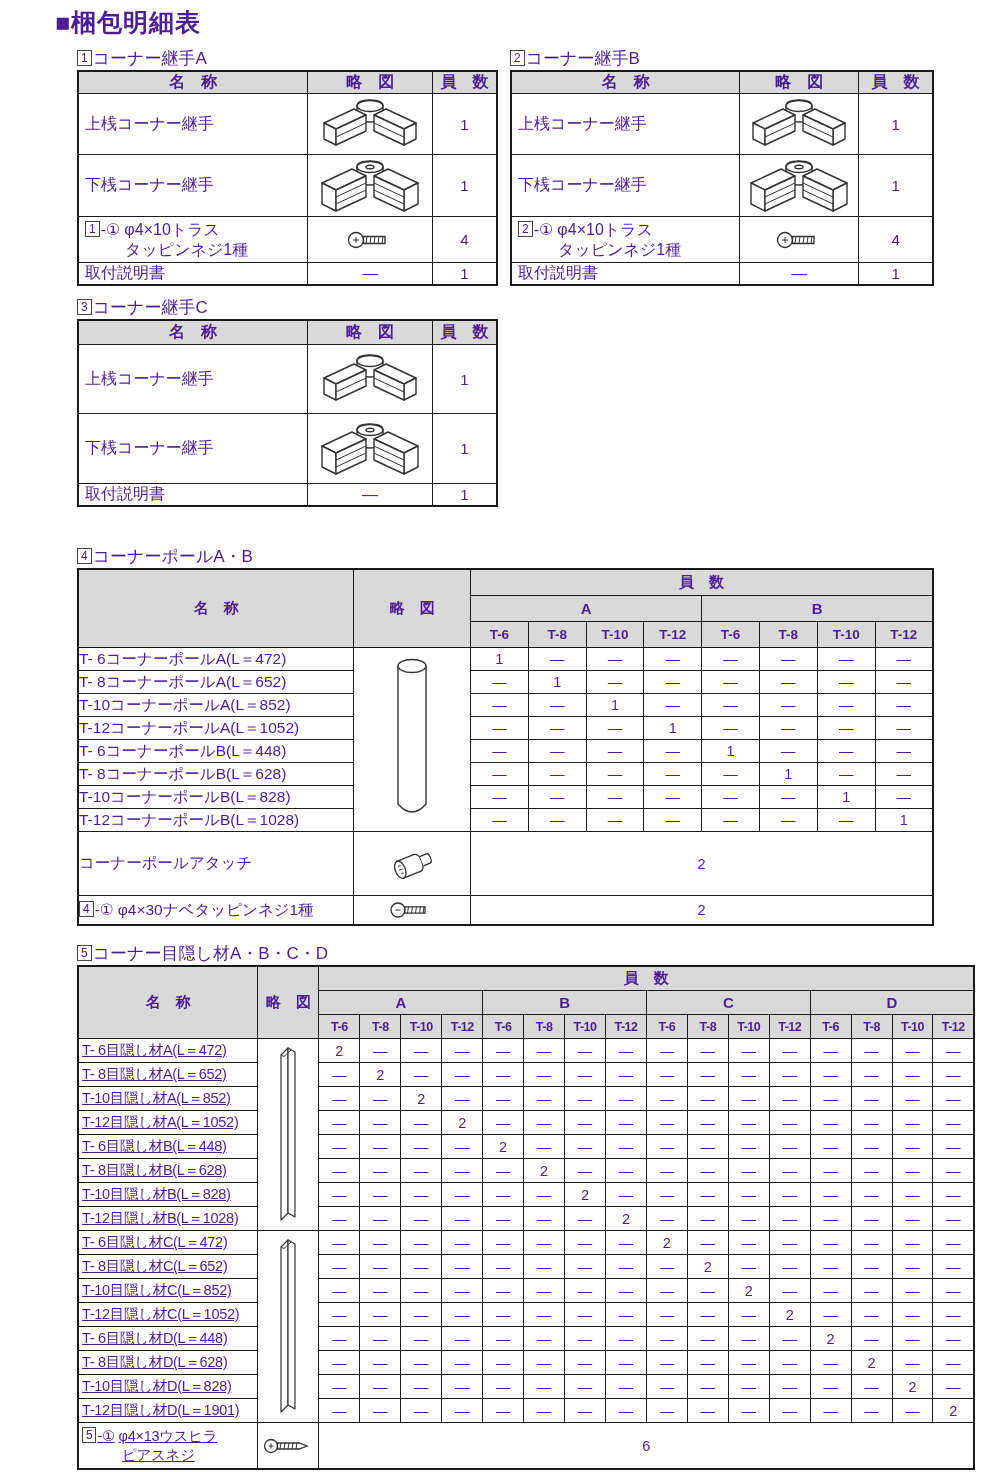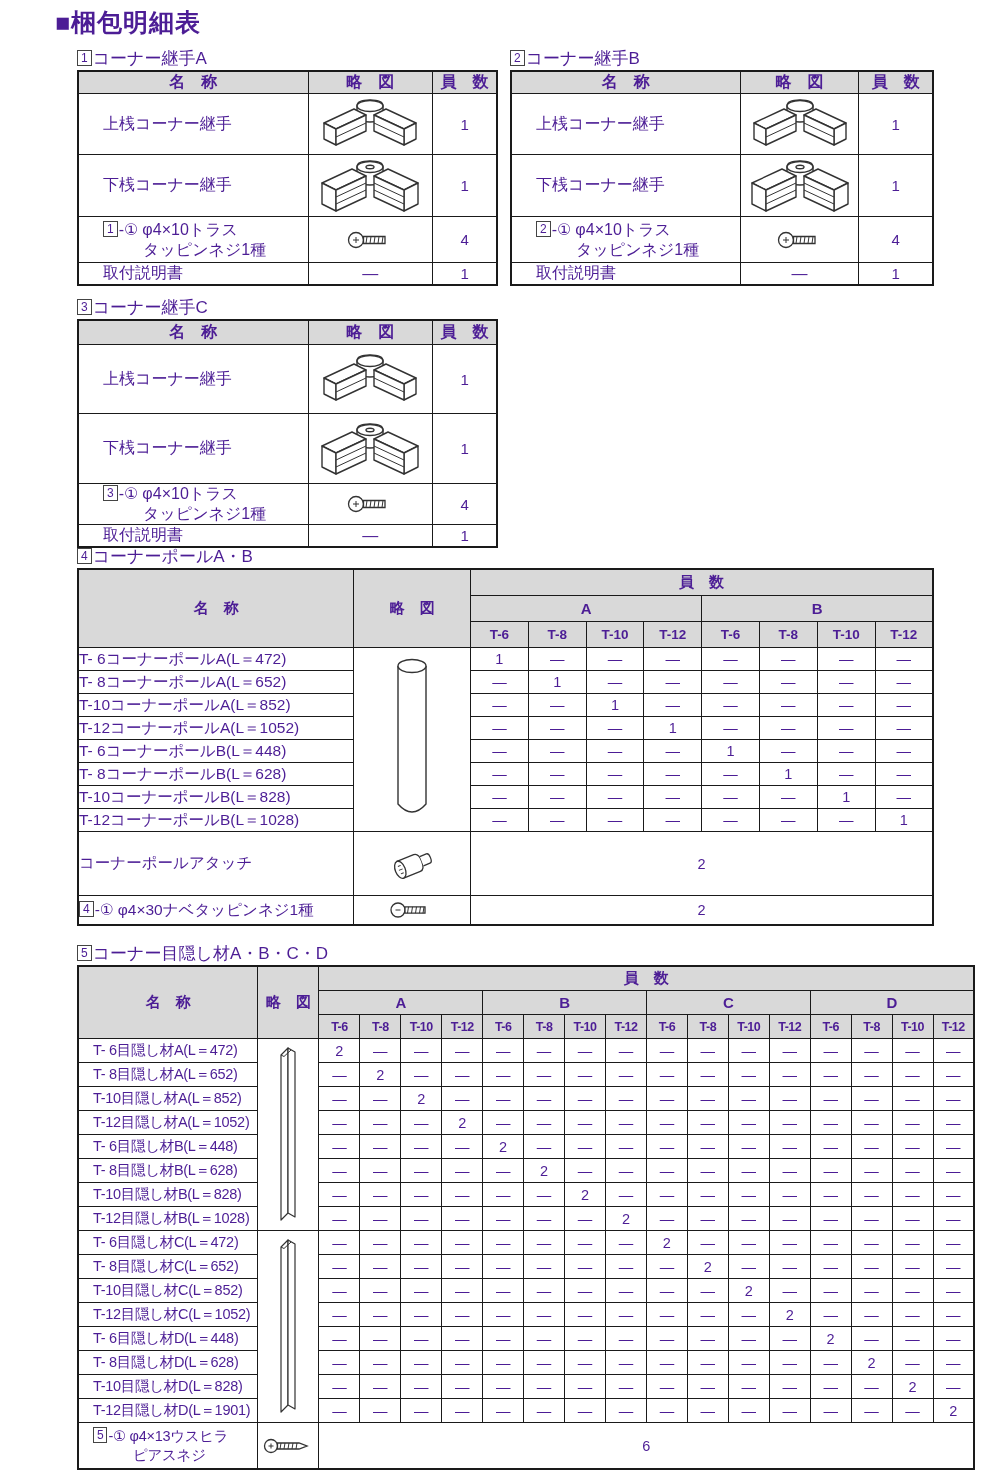--- a/index.html
+++ b/index.html
@@ -6,21 +6,21 @@
   .page{position:relative;width:1000px;height:1472px;background:#fff;overflow:hidden;
         font-family:"Liberation Sans","DejaVu Sans",sans-serif;color:#4c1d95;}
   .page-title{position:absolute;left:55px;top:6px;font-size:25px;font-weight:bold;letter-spacing:1px;}
   .block{position:absolute;}
   .tbl-title{font-size:17px;height:20px;line-height:20px;margin-bottom:1px;white-space:nowrap;}
   .numbox{display:inline-block;border:1px solid #444;font-size:12px;line-height:14px;
           padding:0 3px;margin-right:1px;vertical-align:2px;background:#fff;}
   table{border-collapse:collapse;table-layout:fixed;background:#fff;border:2px solid #1a1a1a;}
   th,td{border:1px solid #1a1a1a;overflow:hidden;padding:0;}
   th{background:#d9d9d9;font-weight:bold;font-size:16px;text-align:center;}
-  td.name{text-align:left;padding-left:24px;font-size:16px;white-space:nowrap;}
+  td.name{text-align:left;padding-left:6px;font-size:16px;white-space:nowrap;}
   td.qty{text-align:center;font-size:15px;}
   td.diag{text-align:center;vertical-align:middle;}
   svg{display:block;margin:0 auto;}
   
   .small .hdr th{height:21px;}
   .small td.r1{height:60px;} .small td.r2{height:61px;}
   .small td.rscrew{height:45px;margin-top:33px;} .small td.rdoc{height:21px;}
   .t3 .hdr th{height:23px;}
   .t3 td.r1{height:68px;} .t3 td.r2{height:69px;} .t3 td.rscrew{height:40px;}
   .screwline{font-size:16px;line-height:20px;}
@@ -29,21 +29,21 @@
   
   .big thead th{height:25px;font-size:15px;}
   .big thead th.size{font-size:13.5px;font-weight:bold;}
   .big td.name{font-size:15.5px;padding-left:0;}
   .big td.qty{font-size:14.5px;}
   #t4-body td{height:22px;}
   .attach-row td{height:63px;}
   .screw-row4 td{height:28px;}
   .t5 thead th{height:23px;}
   .t5 thead th.size{font-size:12.5px;letter-spacing:-0.5px;}
-  .t5 td.name{font-size:14.5px;padding-left:14px;letter-spacing:-0.3px;}
+  .t5 td.name{font-size:14.5px;padding-left:3px;letter-spacing:-0.3px;text-decoration:underline;}
   #t5-body td{height:23px;}
   .screw-row5 td{height:45px;}
   .screw-row5 .name{line-height:19px;}
 </style>
 </head>
 <body>
 
 <div class="page">
 
   <div class="page-title">■梱包明細表</div>
@@ -251,37 +251,20 @@
       <path d="M6 26 L20 33 L20 54 L6 47 Z"></path>
       <path d="M20 33 L50 19 L50 40 L20 54 Z"></path>
       <path d="M102 26 L72 12 L58 19 L88 33 Z"></path>
       <path d="M102 26 L88 33 L88 54 L102 47 Z"></path>
       <path d="M88 33 L58 19 L58 40 L88 54 Z"></path>
       <path d="M20 40 L50 26 M20 47 L50 33 M88 40 L58 26 M88 47 L58 33" fill="none" stroke-width="1"></path>
     </g>
   </svg>
 </td>
           <td class="qty">1</td>
-          </tr>
-      <tr>
-            <td class="name rscrew screwline">
-            <div><span class="numbox">3</span><span>-①</span><span class="ln1">φ4×10トラス</span></div>
-            <div class="indent">タッピンネジ1種</div>
-            </td>
-          <td class="diag">
-  <svg width="46" height="18" viewBox="0 0 46 18">
-    <g fill="#fff" stroke="#333" stroke-width="1.3">
-      <circle cx="9" cy="9" r="7.5"></circle>
-      <path d="M6 9 L12 9 M9 6 L9 12" stroke-width="1"></path>
-      <path d="M16.5 5.5 H38 V12.5 H16.5 Z"></path>
-      <path d="M20 5.5 L19 12.5 M24 5.5 L23 12.5 M28 5.5 L27 12.5 M32 5.5 L31 12.5 M36 5.5 L35 12.5" stroke-width="1"></path>
-    </g>
-  </svg>
-</td>
-          <td class="qty">4</td>
           </tr>
       <tr>
             <td class="name rdoc">取付説明書</td>
           <td class="diag">―</td>
           <td class="qty">1</td>
           </tr>
     </tbody>
       </table>
   </div>
 

